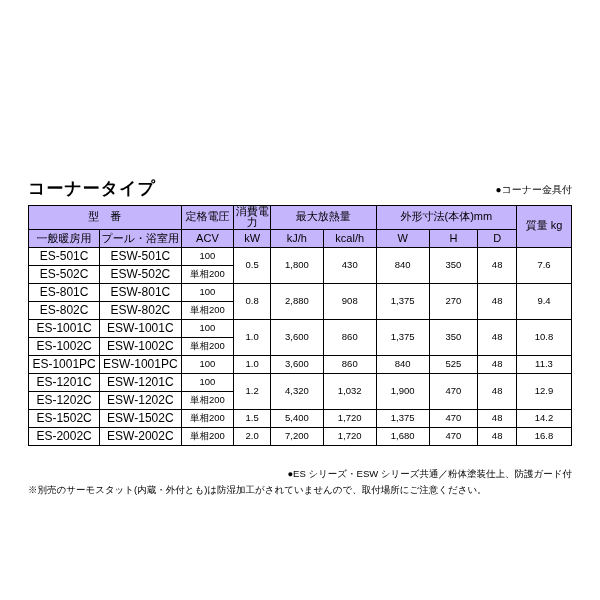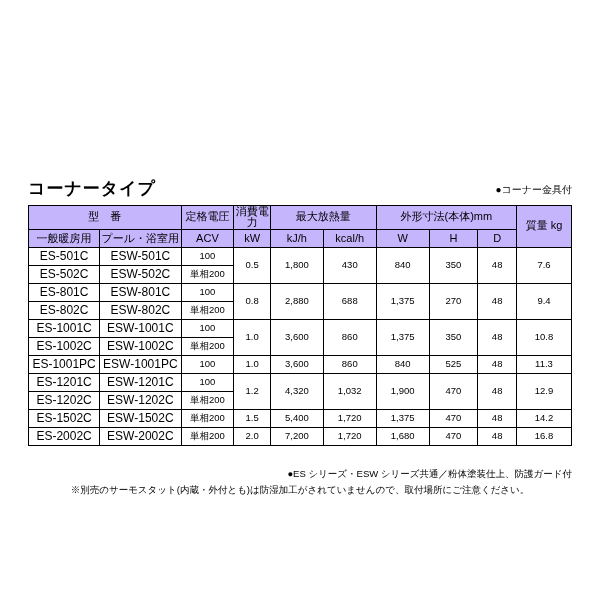--- a/index.html
+++ b/index.html
@@ -70,21 +70,21 @@
   }
   .footnotes {
     margin-top: 20px;
     font-size: 9.5px;
     line-height: 1.7;
   }
   .fn-right {
     text-align: right;
   }
   .fn-wide {
-    text-align: center;
+    text-align: left;
   }
   col.c-model { width: 70px; }
   col.c-model2 { width: 80px; }
   col.c-volt { width: 52px; }
   col.c-kw { width: 36px; }
   col.c-kj { width: 52px; }
   col.c-kcal { width: 52px; }
   col.c-w { width: 52px; }
   col.c-h { width: 48px; }
   col.c-d { width: 38px; }
@@ -153,21 +153,21 @@
           <td class="model">ESW-502C</td>
           <td>単相200</td>
         </tr>
 
         <tr>
           <td class="model">ES-801C</td>
           <td class="model">ESW-801C</td>
           <td>100</td>
           <td rowspan="2">0.8</td>
           <td rowspan="2">2,880</td>
-          <td rowspan="2">688</td>
+          <td rowspan="2">908</td>
           <td rowspan="2">1,375</td>
           <td rowspan="2">270</td>
           <td rowspan="2">48</td>
           <td rowspan="2">9.4</td>
         </tr>
         <tr>
           <td class="model">ES-802C</td>
           <td class="model">ESW-802C</td>
           <td>単相200</td>
         </tr>

